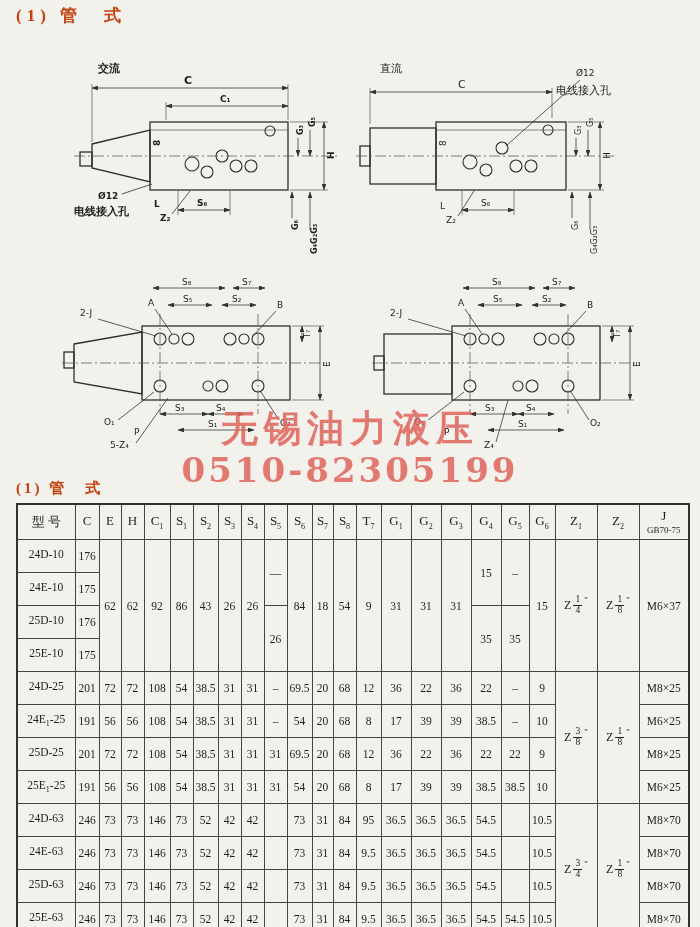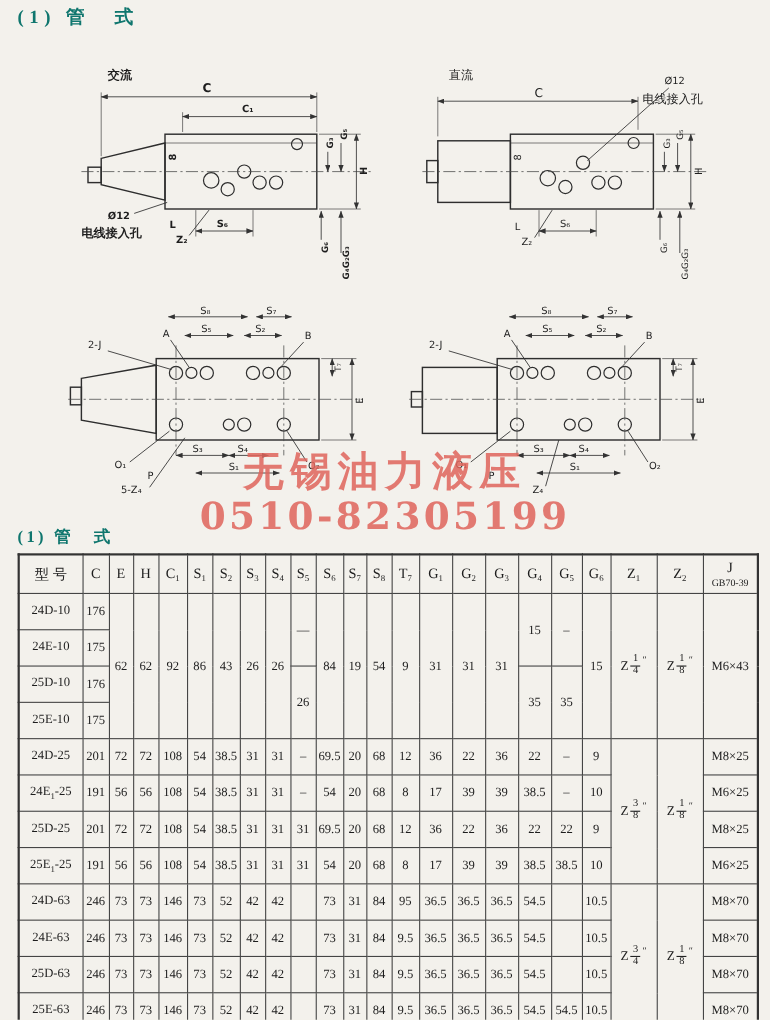--- a/index.html
+++ b/index.html
@@ -2,21 +2,21 @@
 <html><head>
 <meta charset="utf-8">
 <style>
   html,body{margin:0;padding:0;}
   body{
     width:700px;height:927px;position:relative;overflow:hidden;
     background:#f3f1ec;color:#222;
     font-family:"Liberation Serif",serif;
   }
   .abs{position:absolute;}
-  .heading{font-weight:700;color:#0f766e;}
+  .heading{font-weight:700;color:#c2410c;}
   #heading-top{left:16px;top:4px;font-size:17px;letter-spacing:5px;}
   #heading-table{left:16px;top:479px;font-size:15px;letter-spacing:3px;}
 
   
   .wm{position:absolute;left:0;width:700px;text-align:center;color:#e0655c;
       font-weight:700;pointer-events:none;font-family:"DejaVu Serif",serif;opacity:.85;z-index:5;}
   #wm1{top:404px;font-size:37px;letter-spacing:6px;}
   #wm2{top:450px;font-size:34px;letter-spacing:3px;}
 
   
@@ -100,21 +100,21 @@
     <line class="dl" x1="108" y1="152" x2="160" y2="152" marker-start="url(#mAC)" marker-end="url(#mAC)"></line>
     <text x="127" y="148">S₆</text>
     <line class="dl" x1="222" y1="134" x2="222" y2="160" marker-start="url(#mAC)"></line>
     <text x="228" y="172" transform="rotate(-90 228 172)" style="font-size:8px">G₆</text>
     <line class="dl" x1="240" y1="134" x2="240" y2="172" marker-start="url(#mAC)"></line>
     <text x="247" y="196" transform="rotate(-90 247 196)" style="font-size:8px">G₄G₂G₃</text>
   </g>
 </svg>
 </div>
 
-<div class="abs" style="left:380px;top:58px;">
+<div class="abs" style="left:352px;top:58px;">
 <svg width="300" height="205" viewBox="0 0 300 205">
   <defs>
     <marker id="mDC" viewBox="0 0 8 6" markerWidth="8" markerHeight="6" refX="7.5" refY="3" orient="auto-start-reverse">
       <path d="M0,0L8,3L0,6Z" fill="#333"></path>
     </marker>
   </defs>
   <text class="cjk" x="28" y="14">直流</text>
   <g>
     <rect class="s" x="8" y="88" width="10" height="20"></rect>
     <rect class="s" x="18" y="70" width="66" height="56"></rect>
@@ -335,38 +335,38 @@
     <th><span>S</span><sub>8</sub><span class="gb"></span></th>
     <th><span>T</span><sub>7</sub><span class="gb"></span></th>
     <th><span>G</span><sub>1</sub><span class="gb"></span></th>
     <th><span>G</span><sub>2</sub><span class="gb"></span></th>
     <th><span>G</span><sub>3</sub><span class="gb"></span></th>
     <th><span>G</span><sub>4</sub><span class="gb"></span></th>
     <th><span>G</span><sub>5</sub><span class="gb"></span></th>
     <th><span>G</span><sub>6</sub><span class="gb"></span></th>
     <th><span>Z</span><sub>1</sub><span class="gb"></span></th>
     <th><span>Z</span><sub>2</sub><span class="gb"></span></th>
-    <th><span>J</span><sub></sub><span class="gb">GB70-39</span></th>
+    <th><span>J</span><sub></sub><span class="gb">GB70-75</span></th>
   </tr>
   </thead>
   <tbody>
 
   <tr>
     <td><span>24D</span><sub></sub><span>-10</span></td>
     <td>176</td>
     <td rowspan="4">62</td>
     <td rowspan="4">62</td>
     <td rowspan="4">92</td>
     <td rowspan="4">86</td>
     <td rowspan="4">43</td>
     <td rowspan="4">26</td>
     <td rowspan="4">26</td>
     <td rowspan="2">—</td>
     <td rowspan="4">84</td>
-    <td rowspan="4">19</td>
+    <td rowspan="4">18</td>
     <td rowspan="4">54</td>
     <td rowspan="4">9</td>
     <td rowspan="4">31</td>
     <td rowspan="4">31</td>
     <td rowspan="4">31</td>
     <td rowspan="2">15</td>
     <td rowspan="2">–</td>
     <td rowspan="4">15</td>
     <td rowspan="4"><span class="zwrap">
               <span>Z</span>
@@ -377,21 +377,21 @@
               <span class="mark">″</span>
             </span></td>
     <td rowspan="4"><span class="zwrap">
               <span>Z</span>
               <span class="frac">
                 <span class="num">1</span>
                 <span class="den">8</span>
               </span>
               <span class="mark">″</span>
             </span></td>
-    <td rowspan="4">M6×43</td>
+    <td rowspan="4">M6×37</td>
   </tr>
   <tr>
     <td><span>24E</span><sub></sub><span>-10</span></td>
     <td>175</td>
   </tr>
   <tr>
     <td><span>25D</span><sub></sub><span>-10</span></td>
     <td>176</td>
     <td rowspan="2">26</td>
     <td rowspan="2">35</td>

